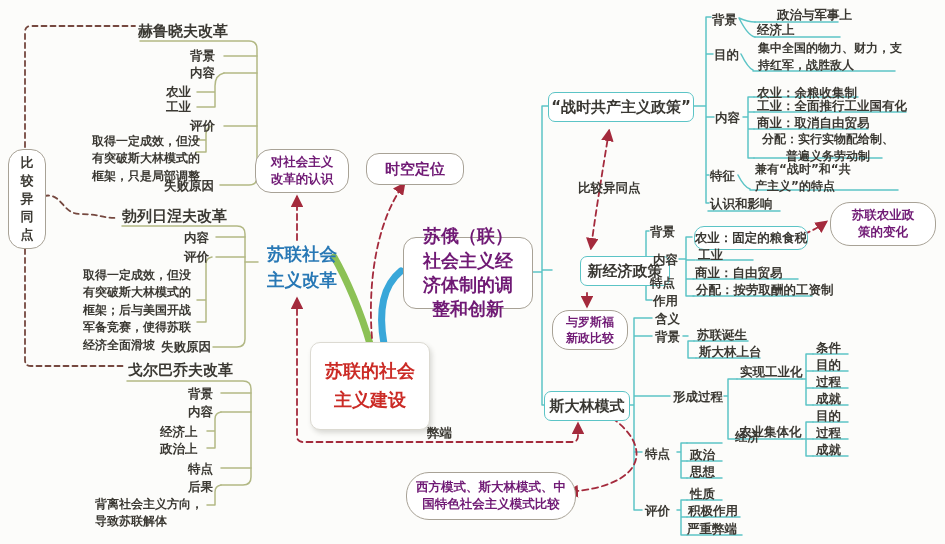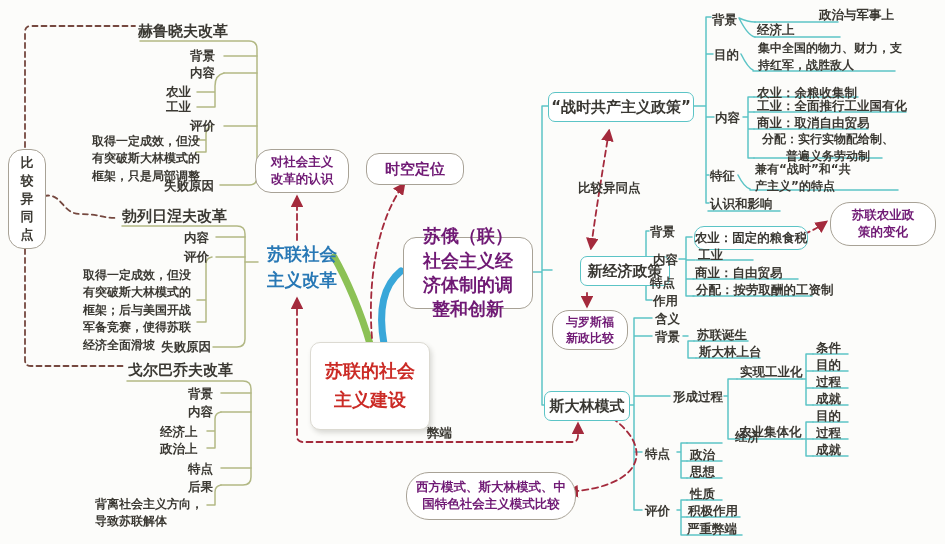--- a/index.html
+++ b/index.html
@@ -151,21 +151,21 @@
   <div class="lbl redlbl" style="left:427px;top:425px;">弊端</div>
 
   <div class="bubble" style="left:406px;top:472px;width:168px;height:46px;border-radius:23px;">
     <div class="inner" style="width:152px;">西方模式、斯大林模式、中国特色社会主义模式比较</div>
   </div>
 
   <div class="tbox" style="left:548px;top:92px;width:144px;height:28px;">
     <span>“战时共产主义政策”</span>
   </div>
   <div class="lbl" style="left:712px;top:12px;">背景</div>
-  <div class="lbl" style="left:799px;top:7px;padding-left:20px;">政治与军事上</div>
+  <div class="lbl" style="left:757px;top:7px;padding-left:20px;">政治与军事上</div>
   <div class="lbl" style="left:757px;top:22px;">经济上</div>
   <div class="lbl" style="left:714px;top:47px;">目的</div>
   <div class="note" style="left:758px;top:40px;width:152px;">集中全国的物力、财力，支持红军，战胜敌人</div>
   <div class="lbl" style="left:715px;top:110px;">内容</div>
   <div class="lbl" style="left:757px;top:85px;">农业：余粮收集制</div>
   <div class="lbl" style="left:757px;top:98px;">工业：全面推行工业国有化</div>
   <div class="lbl" style="left:757px;top:115px;">商业：取消自由贸易</div>
   <div class="note" style="left:757px;top:131px;width:142px;text-align:center;">分配：实行实物配给制、普遍义务劳动制</div>
   <div class="lbl" style="left:710px;top:168px;">特征</div>
   <div class="note" style="left:755px;top:161px;width:104px;">兼有“战时”和“共产主义”的特点</div>

